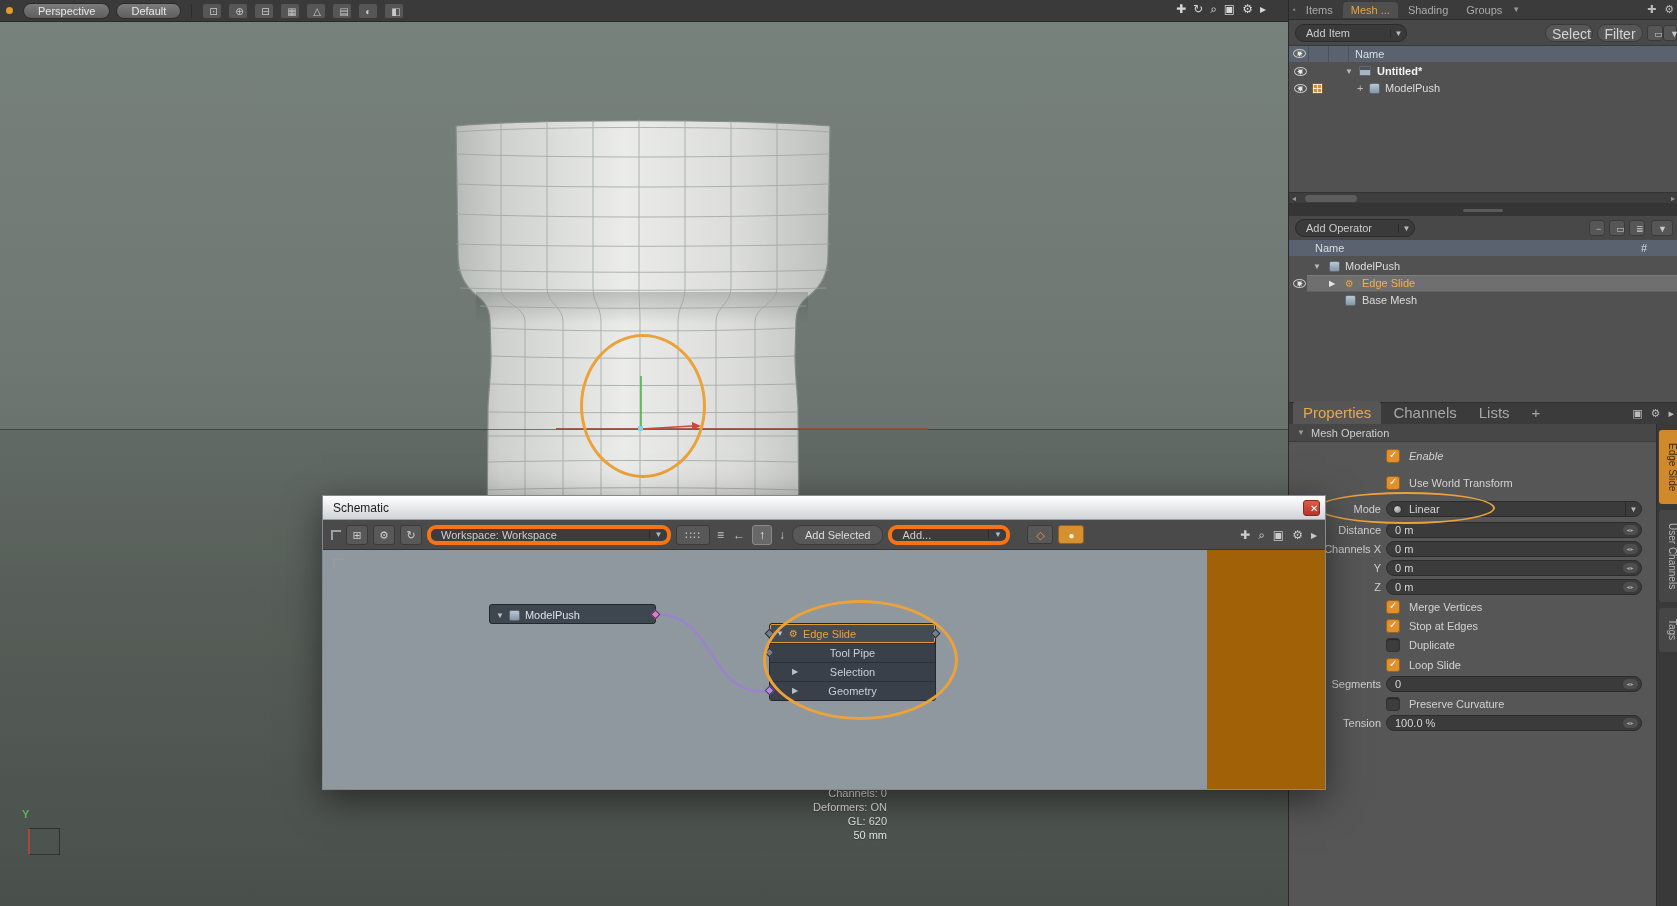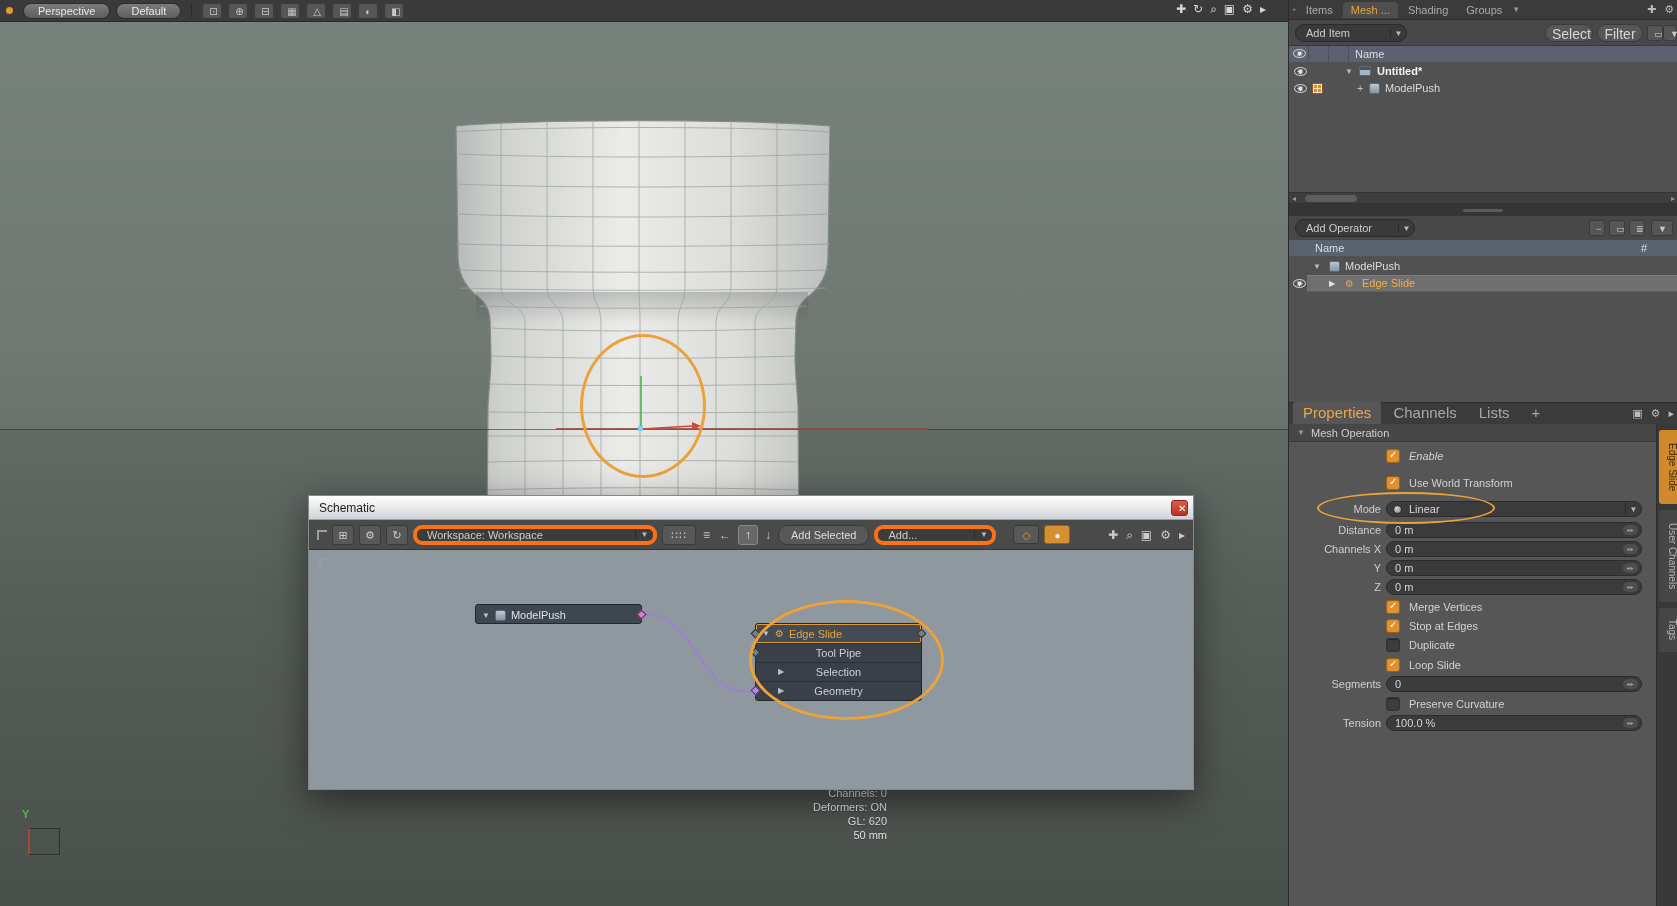--- a/index.html
+++ b/index.html
@@ -21,21 +21,21 @@
   .vp-nav{position:absolute;right:22px;top:2px;display:flex;gap:7px;z-index:7;color:#d8d8d8;font-size:12px;}
   .vp-nav span{cursor:pointer;}
   .annot{position:absolute;border:3px solid #eba23b;border-radius:50%;pointer-events:none;z-index:8;}
   .status{position:absolute;right:401px;top:758px;width:260px;text-align:right;line-height:14px;font-size:11px;color:#e4e4e4;text-shadow:0 1px 1px rgba(0,0,0,.35);z-index:4;}
   .status .sel-mode{color:#e6dd66;}
   .axis-ind{position:absolute;left:22px;top:808px;z-index:5;}
   .axis-ind .ylab{color:#57b657;font-size:11px;font-weight:bold;}
   .axis-box{position:absolute;left:6px;top:20px;width:32px;height:27px;border:1px solid rgba(38,44,40,.8);border-left:2px solid #a34a3a;border-top:1px solid rgba(38,44,40,.8);}
 
   
-  .schematic{position:absolute;left:308px;top:495px;width:886px;height:295px;z-index:30;border:1px solid #84898d;box-shadow:0 10px 34px rgba(0,0,0,.5);background:#4d7c0f;}
+  .schematic{position:absolute;left:322px;top:495px;width:1004px;height:295px;z-index:30;border:1px solid #84898d;box-shadow:0 10px 34px rgba(0,0,0,.5);background:#a16207;}
   .sch-title{position:absolute;left:0;top:0;width:100%;height:24px;background:linear-gradient(#ffffff,#d0d4d8);border-bottom:1px solid #9aa0a6;color:#1c1c1c;font-size:12px;line-height:24px;padding-left:10px;}
   .sch-close{position:absolute;right:5px;top:4px;width:17px;height:16px;border-radius:3px;background:linear-gradient(#e05a48,#b33426);border:1px solid #8c281d;color:#fff;font-size:10px;line-height:14px;text-align:center;font-weight:bold;}
   .sch-toolbar{position:absolute;left:0;top:24px;width:100%;height:30px;background:#4a4a4a;border-bottom:1px solid #353535;display:flex;align-items:center;gap:5px;padding:0 8px;}
   .s-btn{height:20px;min-width:22px;padding:0 4px;border-radius:3px;background:#585858;border:1px solid #3a3a3a;color:#ccc;font-size:11px;line-height:18px;text-align:center;}
   .s-text-btn{height:20px;padding:0 12px;border-radius:9px;background:#585858;border:1px solid #3a3a3a;color:#ddd;font-size:11px;line-height:18px;}
   .s-combo{height:20px;border-radius:9px;background:#3c3c3c;border:4px solid #f97316;color:#ccc;display:flex;align-items:center;font-size:11px;}
   .s-combo .lbl{padding:0 10px;flex:1;}
   .s-combo .dcell{width:18px;text-align:center;border-left:1px solid #2c2c2c;color:#bbb;font-size:8px;}
   .corner-ico{width:10px;height:10px;border-left:2px solid #9aa0a4;border-top:2px solid #9aa0a4;}
   .arrow-plain{color:#c4c4c4;font-size:12px;padding:0 2px;}
@@ -365,20 +365,24 @@
         <span class="mesh-ico" style="left:40px;top:3px;"></span>
         <span style="position:absolute;left:56px;">ModelPush</span>
       </div>
       <div class="lrow" style="top:19px;">
         <div class="hl-row"></div>
         <span class="eye" style="left:4px;top:4px;"></span>
         <span style="position:absolute;left:40px;font-size:8px;color:#e6e6e6;">▶</span>
         <span style="position:absolute;left:56px;color:#e8a33d;font-size:10px;">⚙</span>
         <span style="position:absolute;left:73px;color:#f5b04a;">Edge Slide</span>
       </div>
+      <div class="lrow" style="top:36px;">
+        <span class="mesh-ico" style="left:56px;top:3px;"></span>
+        <span style="position:absolute;left:73px;">Base Mesh</span>
+      </div>
     </div>
 
     <div class="ptabs">
       <span class="ptab active">Properties</span>
       <span class="ptab">Channels</span>
       <span class="ptab">Lists</span>
       <span class="ptab">+</span>
       <div class="p-icons-right" style="padding-bottom:4px;">
         <span>▣</span>
         <span>⚙</span>

